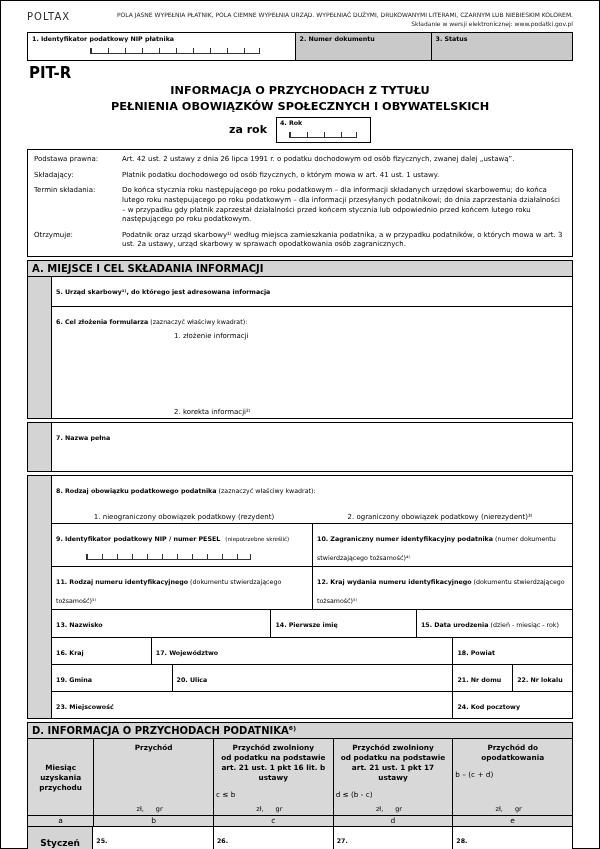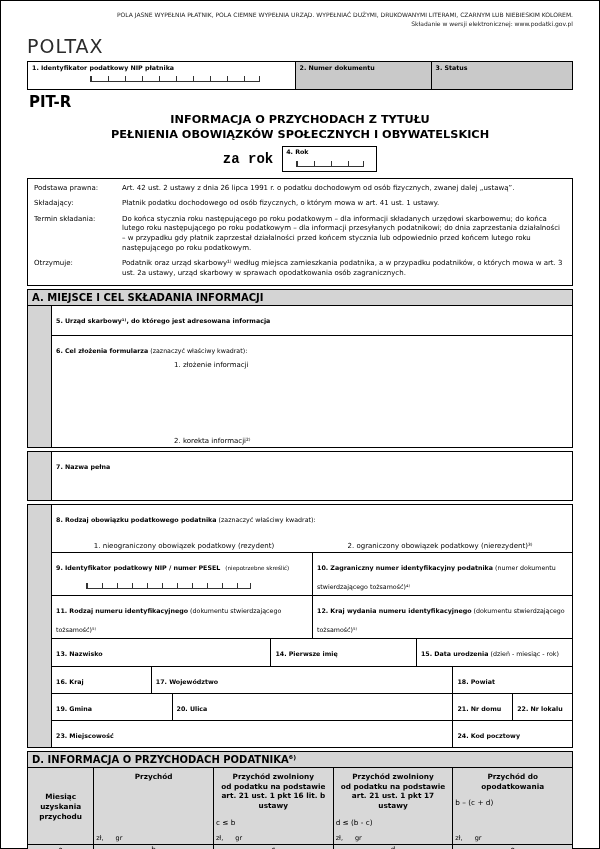--- a/index.html
+++ b/index.html
@@ -13,21 +13,21 @@
   }
   .page {
     position:absolute; inset:0;
     background:#fff;
     border:1.5px solid #000;
   }
   .content { padding:8px 26px 0 26px; }
 
   
   .topbar { display:flex; justify-content:space-between; align-items:flex-start; margin:2px 0 4px 0; }
-  .brand { font-size:19px; letter-spacing:1px; color:#2b2b2b; font-weight:500;margin-top:24px; }
+  .brand { font-size:10px; letter-spacing:1px; color:#2b2b2b; font-weight:500; }
   .instructions { text-align:right; font-size:6px; line-height:1.45; color:#1a1a1a; }
 
   
   .idrow { display:grid; grid-template-columns:49% 25% 26%; border:1.5px solid #000; }
   .idcell { min-height:27px; padding:2px 4px; background:#fff; }
   .idcell + .idcell { border-left:1px solid #000; }
   .idcell.shaded { background:var(--shaded-bg,#c9c9c9); }
   .flabel { font-size:6.3px; font-weight:bold; line-height:1.3; }
   .fnote { font-size:6.3px; font-weight:normal; }
   .fnote-tiny { font-size:5.6px; font-weight:normal; }
@@ -42,21 +42,21 @@
   }
   .nip-ruler  { width:170px; margin:4px 0 2px 58px; }
   .rok-ruler  { width:68px;  margin:5px auto 0 auto; }
   .pesel-ruler{ width:165px; margin:9px 0 2px 30px;
     background-image:repeating-linear-gradient(to right,#333 0,#333 1px,transparent 1px,transparent 15px); }
 
   
   .form-code { font-size:15px; font-weight:bold; margin:3px 0 1px 2px; }
   .main-title { text-align:center; font-weight:bold; font-size:11.3px; line-height:1.35; }
   .year-row { display:flex; justify-content:center; align-items:center; gap:9px; margin:3px 0 6px 0; }
-  .year-prefix { font-weight:bold; font-size:14px;font-family:Liberation Mono, monospace; }
+  .year-prefix { font-weight:bold; font-size:11px; }
   .year-box { border:1.5px solid #000; width:95px; min-height:26px; padding:1px 3px 3px 3px; background:#fff; }
 
   
   .legal-box {
     border:1.5px solid #000; padding:5px 8px 6px 6px;
     display:grid; grid-template-columns:88px 1fr; row-gap:6px;
     font-size:7px; line-height:1.38; background:#fff;
   }
 
   
@@ -80,21 +80,21 @@
   
   .dtable { display:flex; flex-direction:column; }
   .thead { display:flex; background:var(--table-header-bg,#d7d7d7); border-bottom:1px solid #000; }
   .th { display:flex; flex-direction:column; min-height:76px; padding:4px 2px 2px 2px; }
   .th + .th { border-left:1px solid #000; }
   .col-a { flex:0 0 12%; }
   .col-b,.col-c,.col-d,.col-e { flex:1 1 22%; }
   .tht { font-size:7.3px; font-weight:bold; text-align:center; line-height:1.35; white-space:pre-line; }
   .col-a .tht { margin:auto 0; }
   .formula { font-size:7.3px; font-weight:normal; margin-top:7px; }
-  .cur { margin-top:auto; display:flex; justify-content:flex-start; gap:12px; padding-right:8px; font-size:6.5px; }
+  .cur { margin-top:auto; display:flex; justify-content:center; gap:12px; padding-right:8px; font-size:6.5px; }
   .letter-row { display:flex; background:var(--table-header-bg,#d7d7d7); border-bottom:1px solid #000; }
   .letter-cell { text-align:center; font-size:7.5px; padding:0 0 1px 0; }
   .letter-cell + .letter-cell { border-left:1px solid #000; }
   .lc-a { flex:0 0 12%; } .lc-x { flex:1 1 22%; }
   .trow { display:flex; border-bottom:1px solid #000; min-height:33px; }
   .trow:last-child { border-bottom:none; }
   .tmonth { flex:0 0 12%; background:var(--gutter-bg,#d4d4d4); display:flex; align-items:center; justify-content:center;
             font-weight:bold; font-size:9px; border-right:1px solid #000; }
   .tcell { flex:1 1 22%; padding:1px 3px; background:#fff; }
   .tcell + .tcell { border-left:1px solid #000; }

